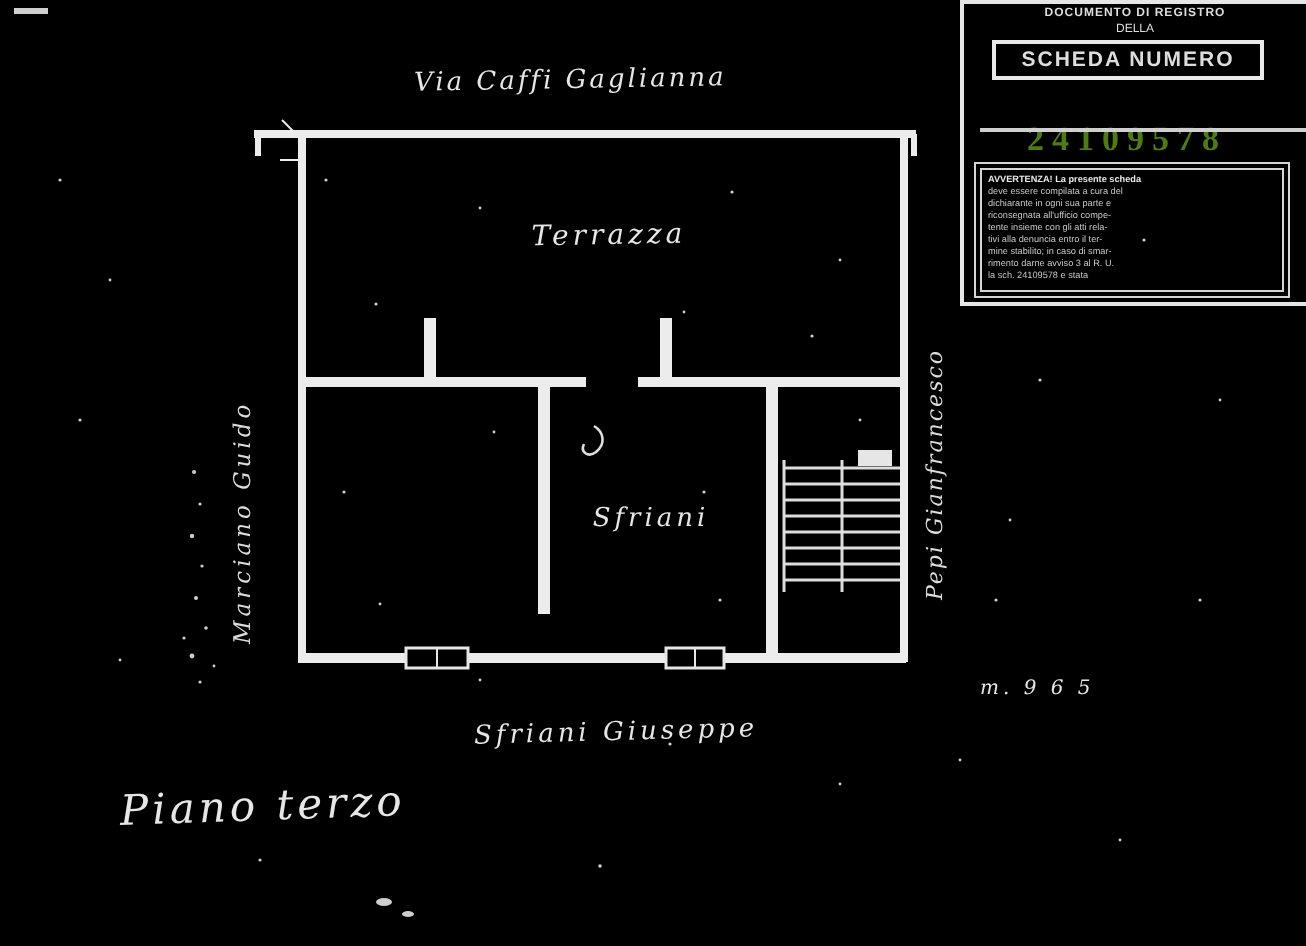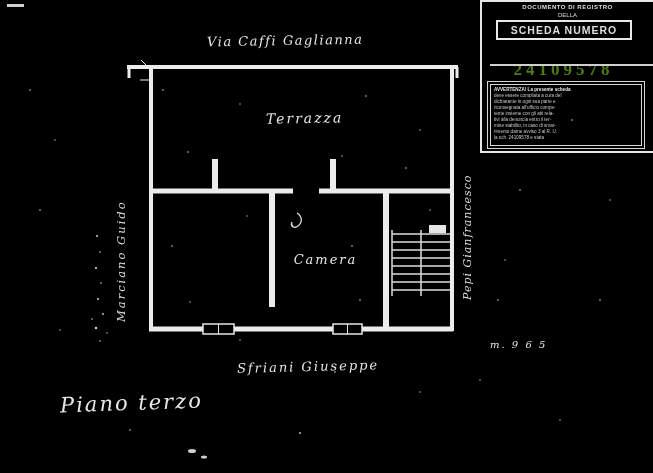--- a/index.html
+++ b/index.html
@@ -144,21 +144,21 @@
         <circle cx="335" cy="372" r="0.8"></circle>
       <circle cx="420" cy="392" r="0.7"></circle>
         <circle cx="572" cy="120" r="0.8"></circle>
     </g>
   </svg>
 
   <div class="hand" style="left:207px;top:33px;font-size:13px;letter-spacing:1.5px;transform:rotate(-1deg);">Via Caffi Gaglianna</div>
 
   <div class="hand" style="left:262px;top:110px;width:85px;text-align:center;font-size:14px;letter-spacing:2px;transform:rotate(-1deg);">Terrazza</div>
 
-  <div class="hand" style="left:288px;top:252px;width:75px;text-align:center;font-size:13px;letter-spacing:2px;">Camera</div>
+  <div class="hand" style="left:288px;top:252px;width:75px;text-align:center;font-size:13px;letter-spacing:2px;">Sfriani</div>
 
   <div class="vlabel" style="left:114px;top:322px;font-size:11.5px;letter-spacing:2px;">Marciano Guido</div>
 
   <div class="vlabel" style="left:461px;top:300px;font-size:11px;letter-spacing:1px;">Pepi Gianfrancesco</div>
 
   <div class="hand" style="left:237px;top:359px;font-size:13px;letter-spacing:2px;transform:rotate(-1.5deg);">Sfriani Giuseppe</div>
 
   <div class="hand" style="left:490px;top:339px;font-size:10px;letter-spacing:2px;">m. 9 6 5</div>
 
   <div class="hand" style="left:60px;top:391px;font-size:21px;letter-spacing:2px;transform:rotate(-2deg);">Piano terzo</div>

